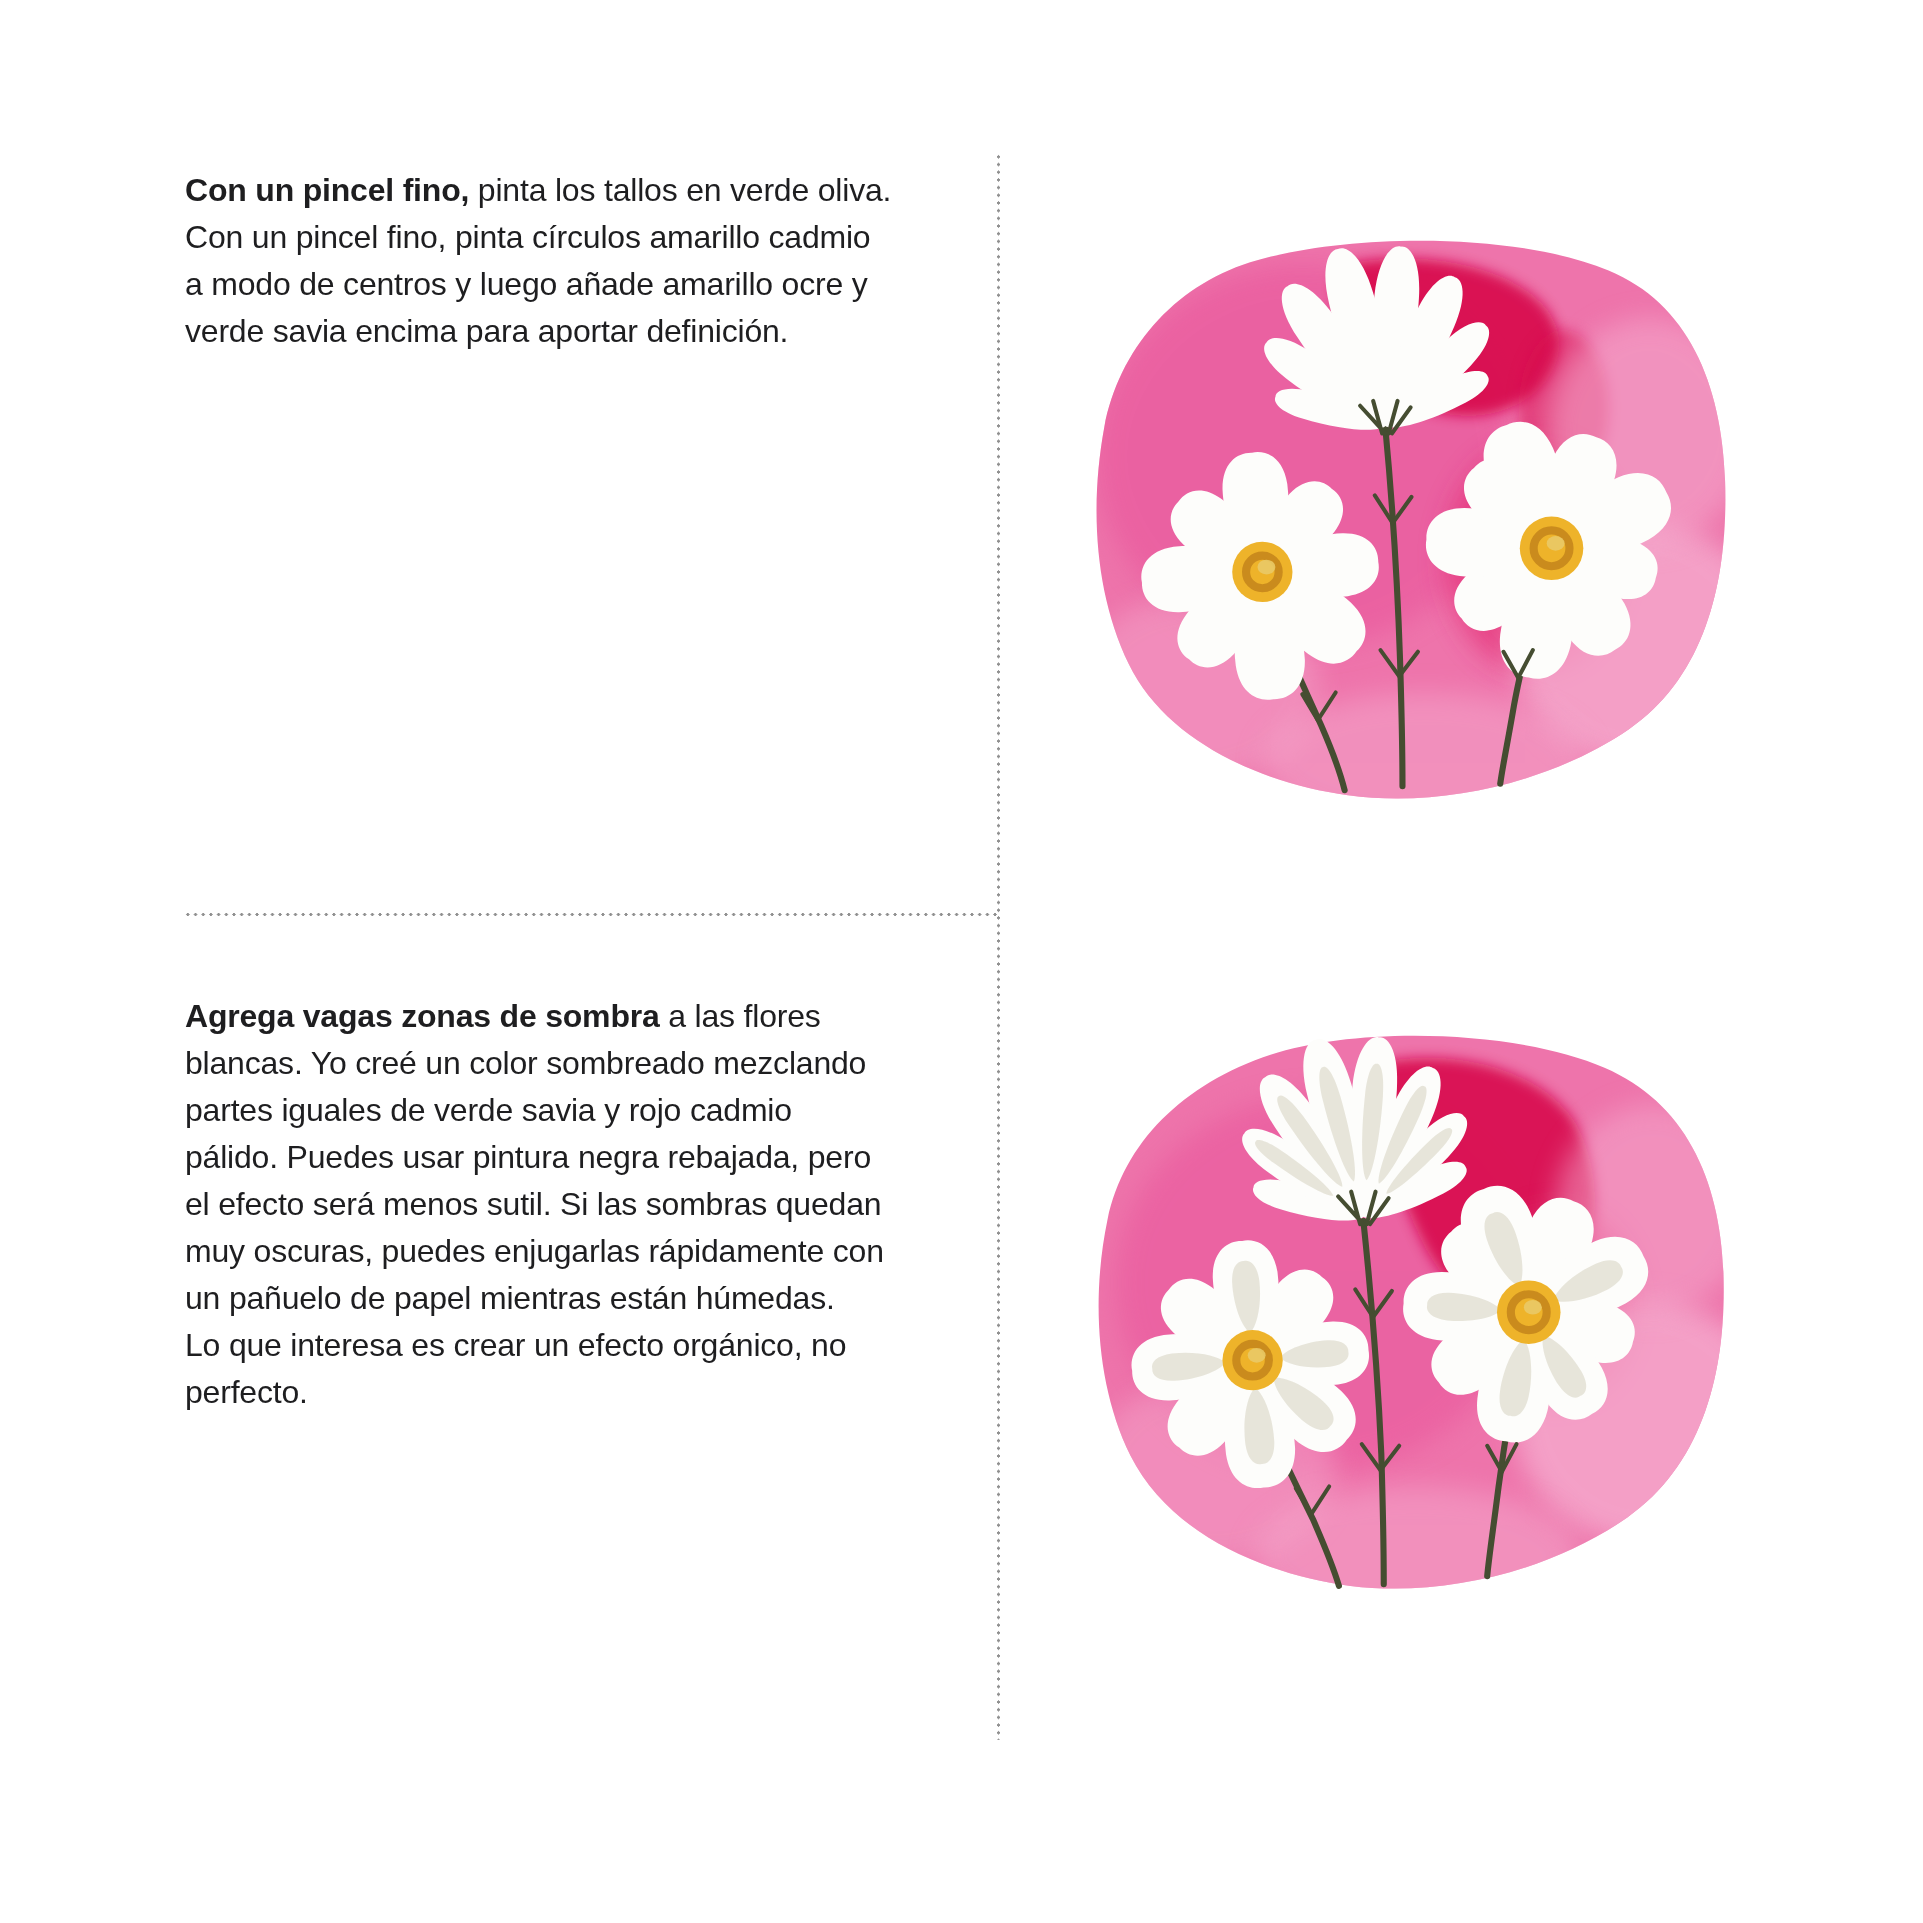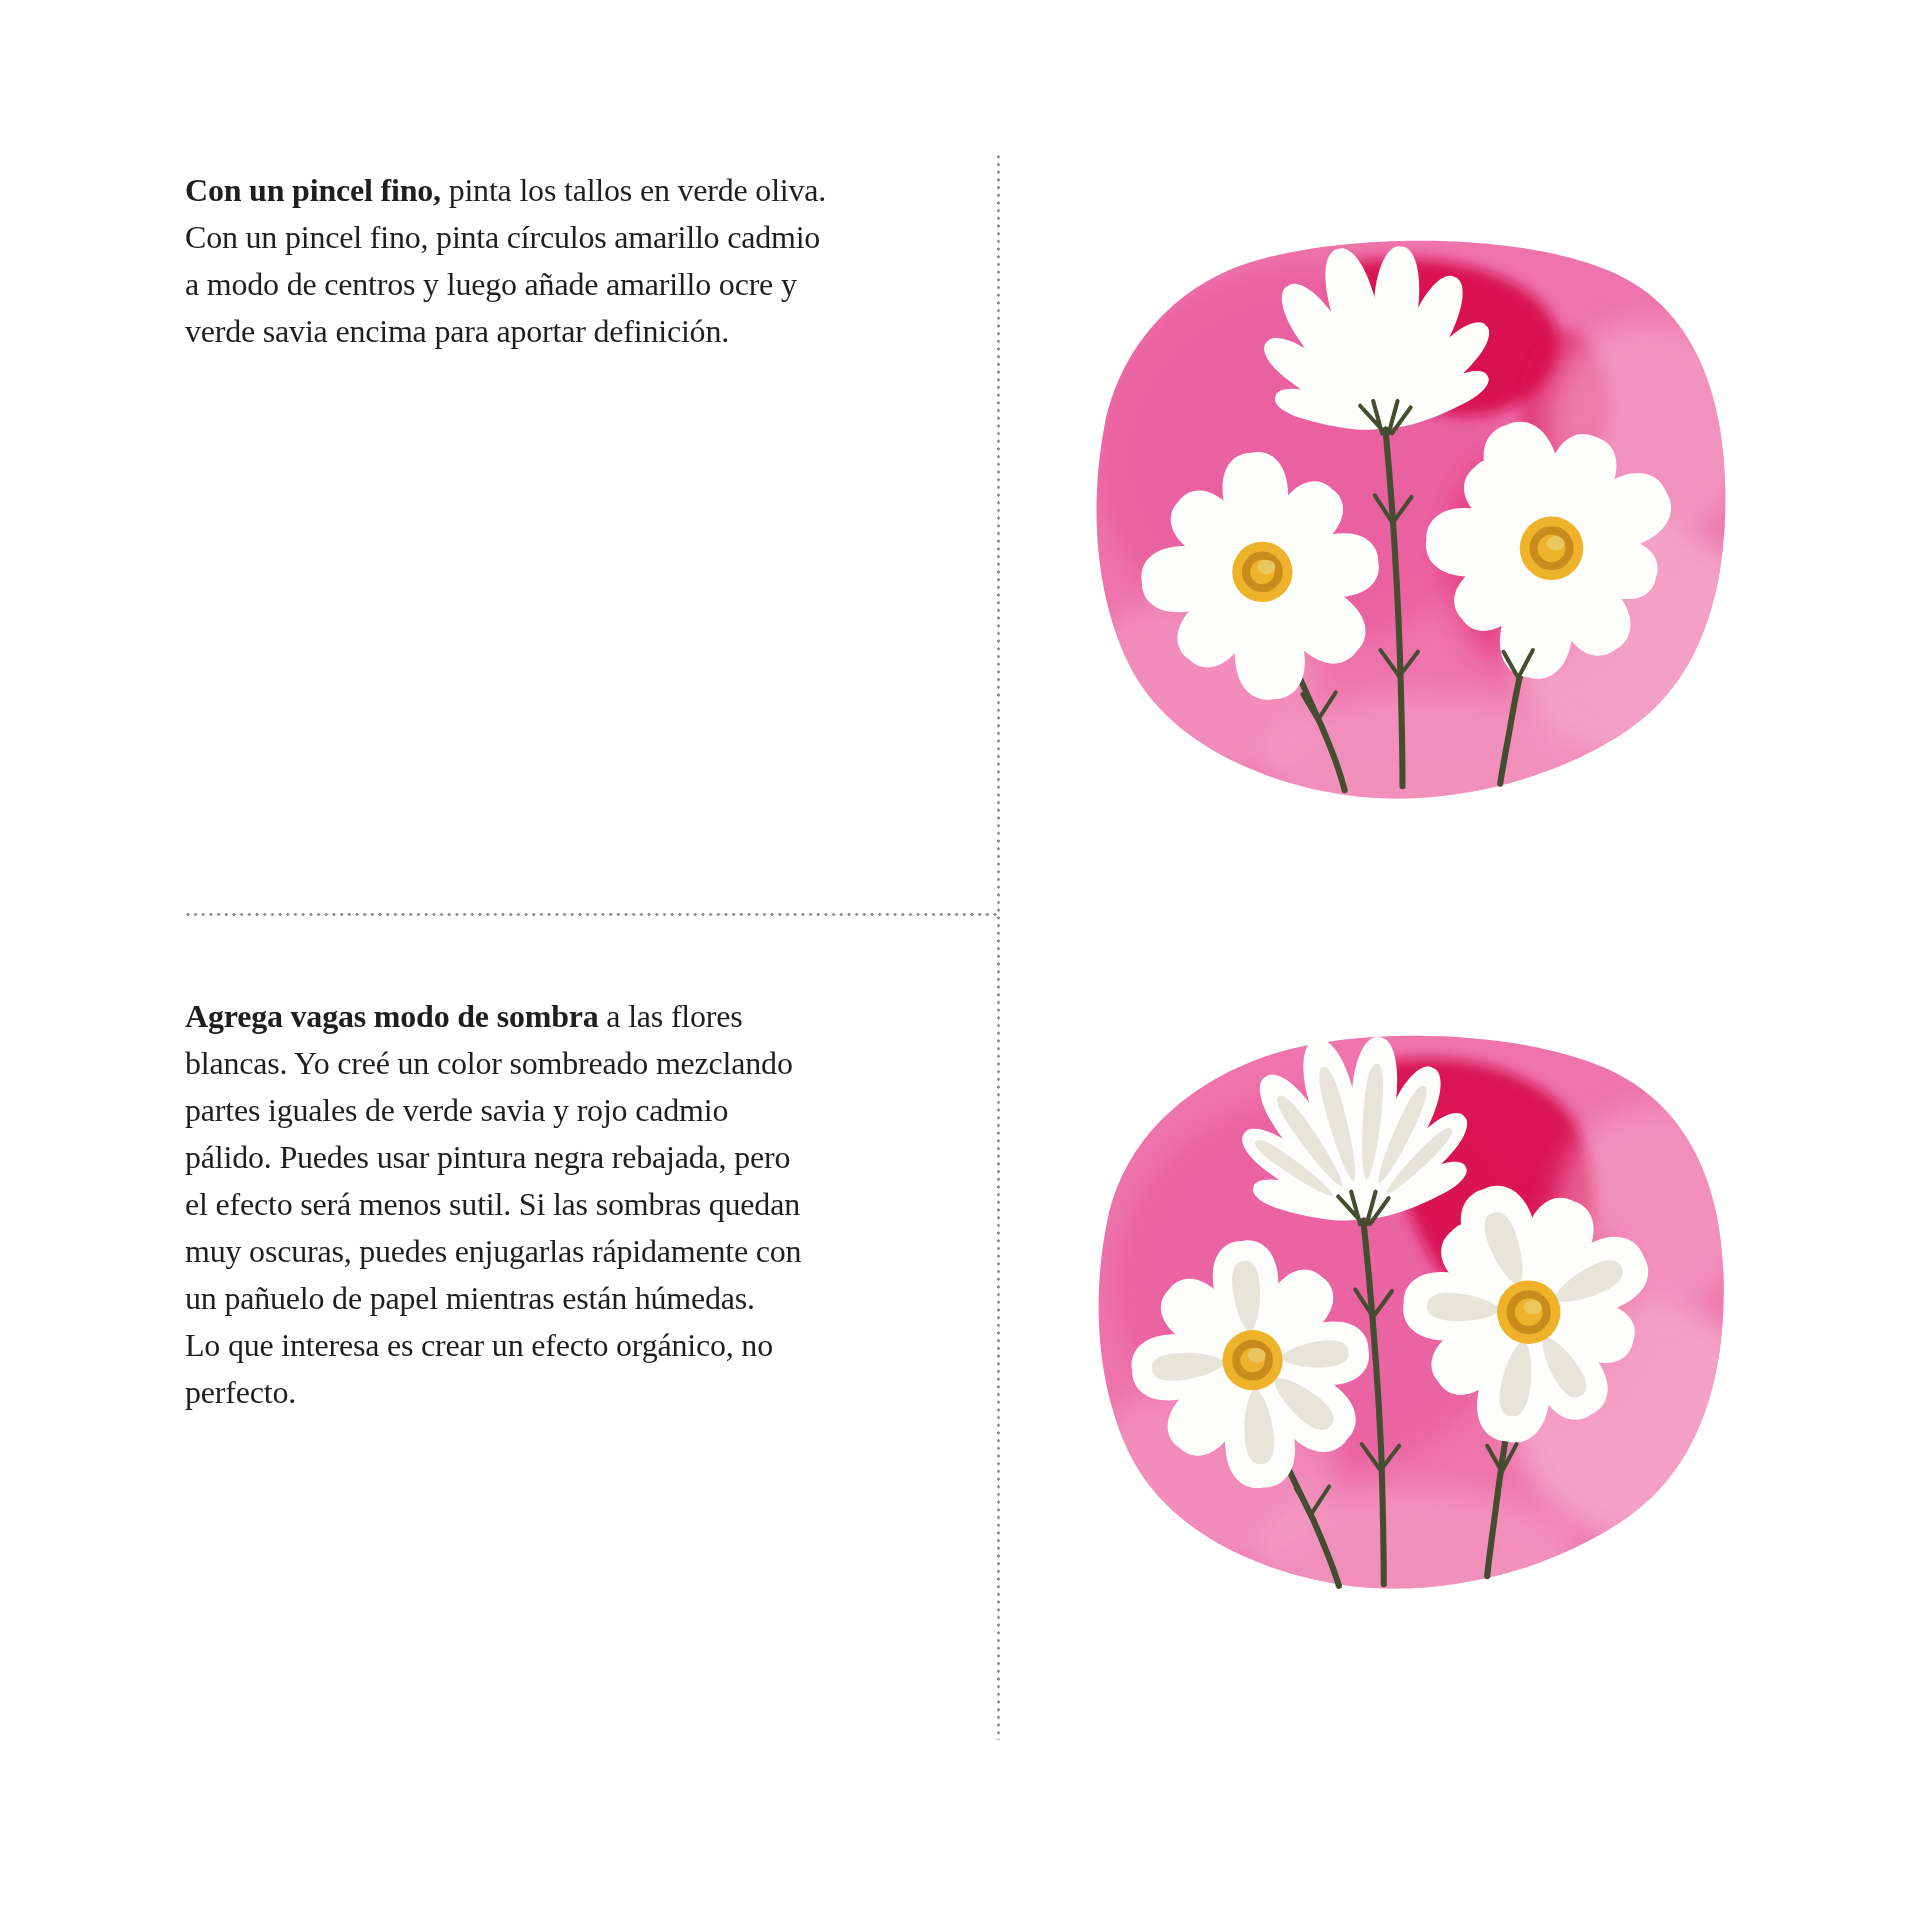--- a/index.html
+++ b/index.html
@@ -1,20 +1,20 @@
 <!DOCTYPE html>
 <html style="--page-bg: #ffffff; --text-color: #1e1e20; --divider-color: #909090; --pink-base: #ee74ab; --pink-deep: #e8539a; --crimson: #d81150; --magenta-patch: #e42e76; --pink-pale: #f5abce; --petal-white: #fdfdfb; --petal-shadow: #d6d2c0; --stem-green: #454d31; --center-yellow: #eeb32a; --center-yellow-dark: #c7891c; --center-yellow-light: #e9c967;font-size:13px"><head>
 <meta charset="utf-8">
 <style>
   html,body{margin:0;padding:0;background:#ffffff;}
   .page{
     position:relative;
     width:1923px;height:1923px;
     background:var(--page-bg,#ffffff);
-    font-family:Liberation Serif, serif;
+    font-family:Liberation Sans, sans-serif;
     overflow:hidden;
     border-radius:10px;
   }
   .step-text{
     position:absolute;
     left:185px;
     width:814px;
     font-size:32px;
     line-height:47px;
     letter-spacing:-0.2px;
@@ -67,21 +67,21 @@
 </head>
 <body>
 
 <div class="page">
 
   <p class="step-text" id="step1-text"><strong>Con un pincel fino,</strong><span class="body"> pinta los tallos en verde oliva.
 Con un pincel fino, pinta círculos amarillo cadmio
 a modo de centros y luego añade amarillo ocre y
 verde savia encima para aportar definición.</span></p>
 
-  <p class="step-text" id="step2-text"><strong>Agrega vagas modo de sombra</strong><span class="body"> a las flores
+  <p class="step-text" id="step2-text"><strong>Agrega vagas zonas de sombra</strong><span class="body"> a las flores
 blancas. Yo creé un color sombreado mezclando
 partes iguales de verde savia y rojo cadmio
 pálido. Puedes usar pintura negra rebajada, pero
 el efecto será menos sutil. Si las sombras quedan
 muy oscuras, puedes enjugarlas rápidamente con
 un pañuelo de papel mientras están húmedas.
 Lo que interesa es crear un efecto orgánico, no
 perfecto.</span></p>
 
   <div class="divider-v"></div>

